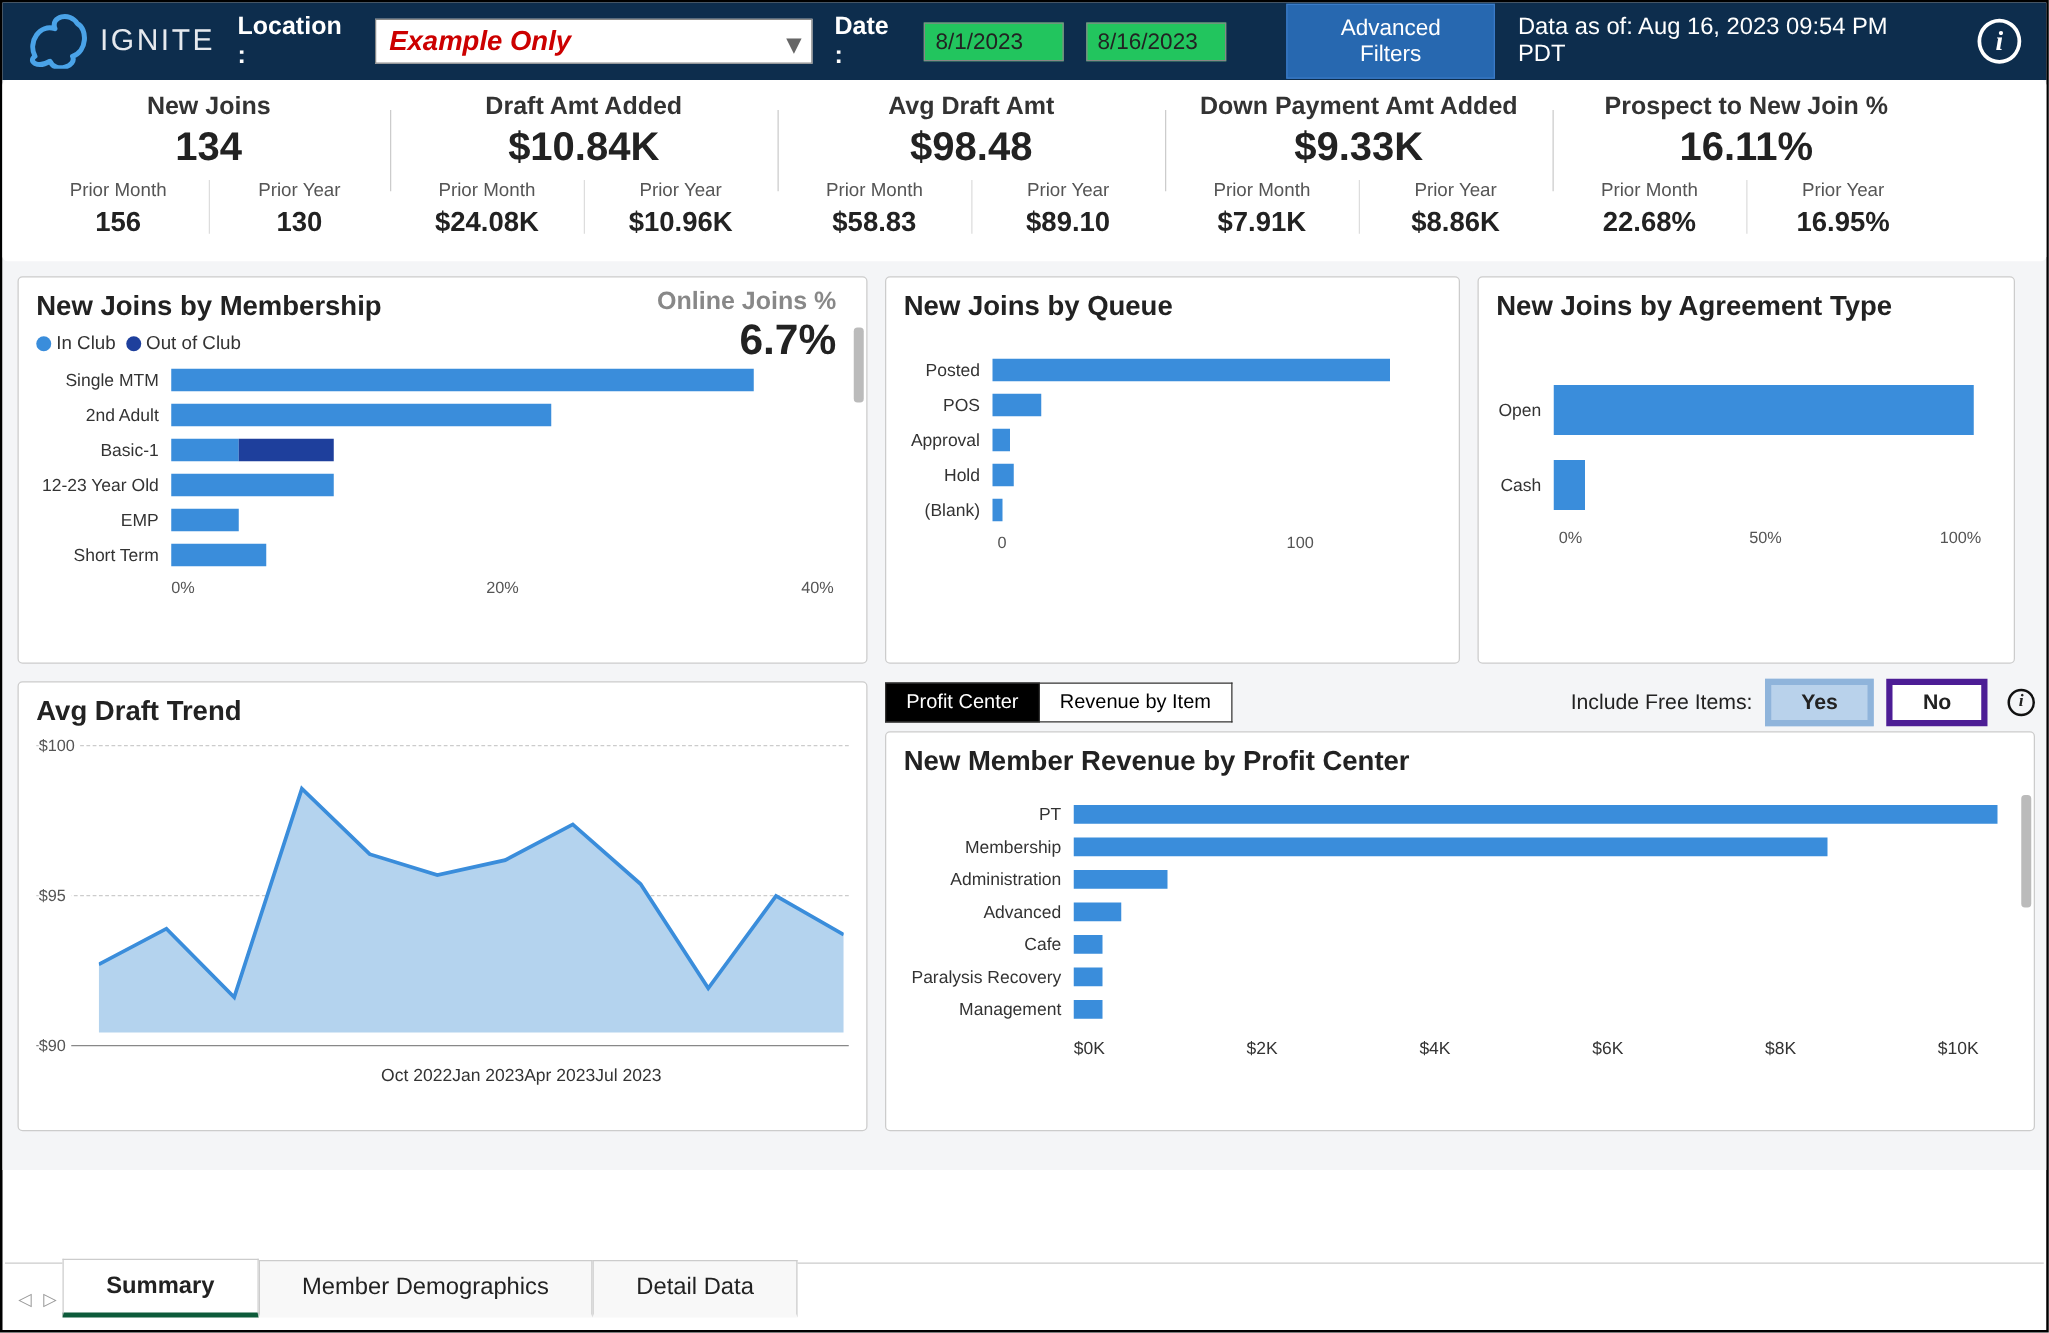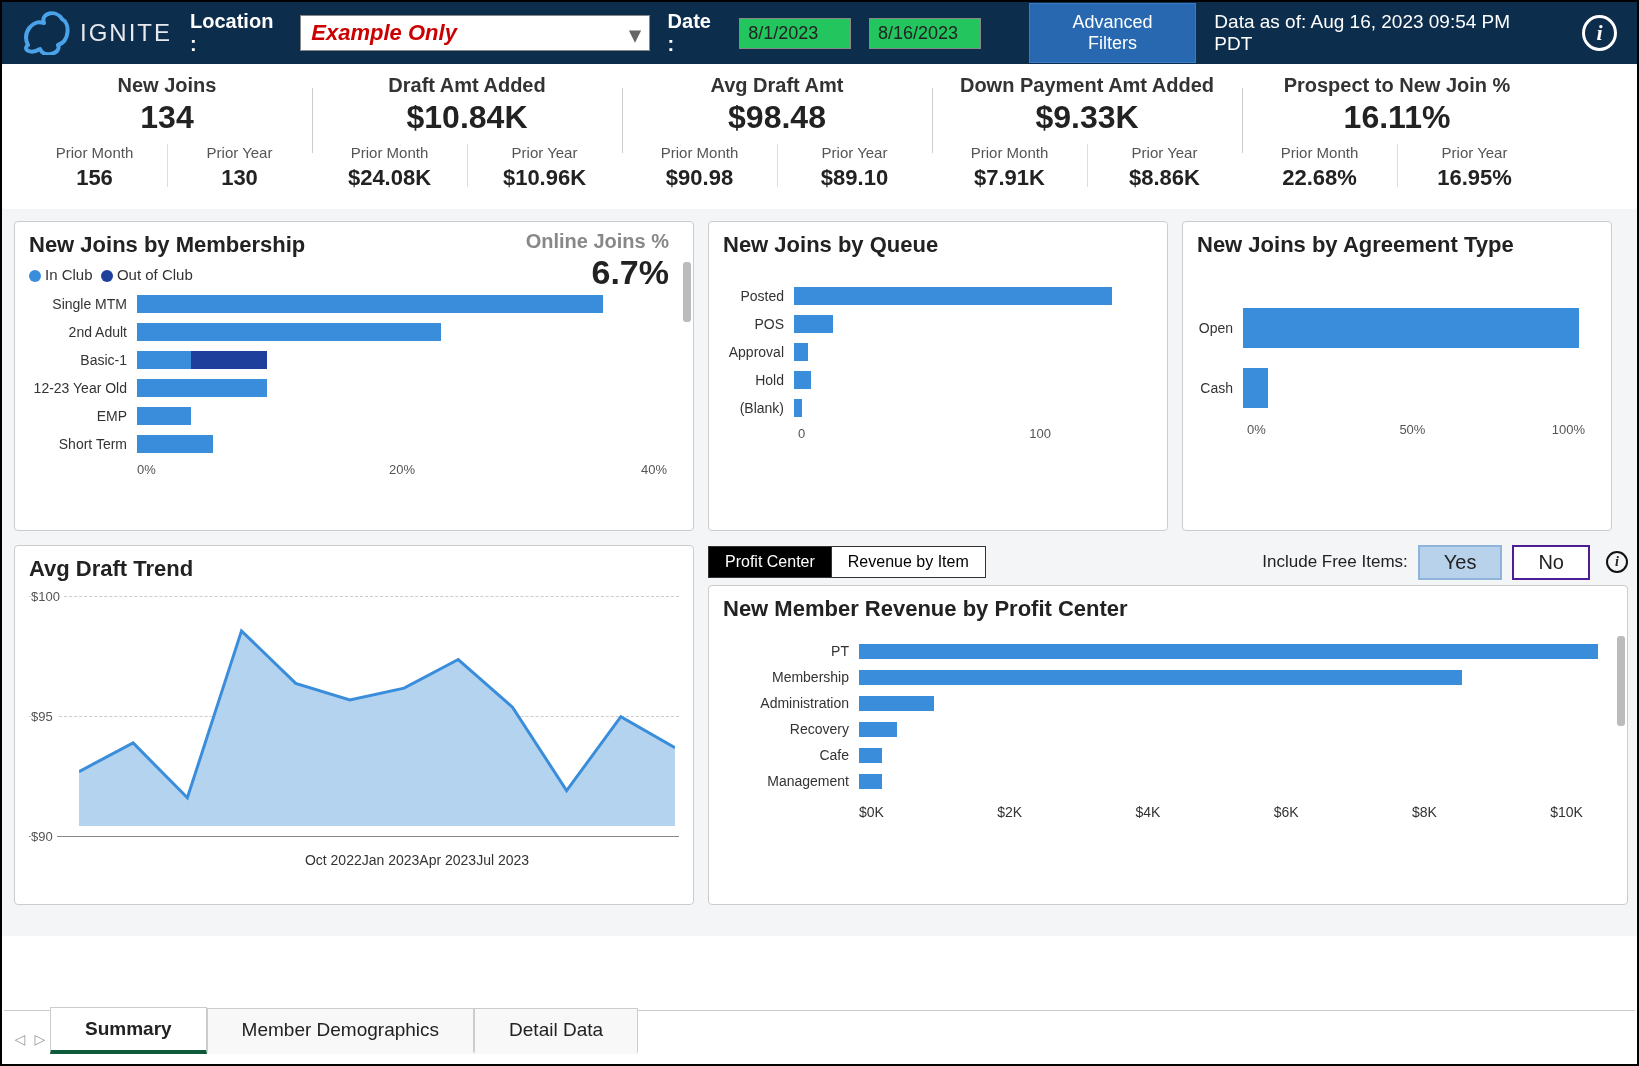--- a/index.html
+++ b/index.html
@@ -106,21 +106,21 @@
   .ygrid { position:absolute; left:0; right:0; border-top:1px dashed #ccc; font-size:13px; color:#555; padding-left:0;}
   .ygrid span { position:absolute; left:2px; top:-8px; background:#fff; padding-right:4px;}
   .area-svg { position:absolute; left:50px; right:4px; top:0; bottom:30px;}
   .area-xaxis { position:absolute; bottom:0; left:50px; right:4px; display:flex; justify-content:center; font-size:14px; color:#333;}
 
   .revenue-top { display:flex; align-items:center; gap:0; height:34px;}
   .tab-btn { border:1px solid #333; font-size:16px; padding:6px 16px; cursor:pointer;}
   .tab-btn.active { background:#000; color:#fff;}
   .tab-btn.inactive { background:#fff; color:#000; border-left:none;}
   .include-wrap { margin-left:auto; display:flex; align-items:center; gap:10px; font-size:17px;}
-  .toggle-btn { border:2px solid #4c1d95; font-size:20px; padding:4px 24px; cursor:pointer;}
+  .toggle-btn { border:5px solid #4c1d95; font-size:17px; padding:4px 24px; cursor:pointer;font-weight:bold;}
   .toggle-btn.yes { background:#b9d2eb; border-color:#8fb4db; }
   .toggle-btn.no { background:#fff; }
   .rev-info-icon { width:22px; height:22px; border:2px solid #111; border-radius:50%; display:inline-flex; align-items:center; justify-content:center; font-family:Georgia,serif; font-style:italic; font-weight:700; font-size:14px; margin-left:6px;}
 
   .rev-chart { margin-top:6px; }
   .rev-chart .hbar-row { height:26px; }
   .rev-chart .hbar-label { width:130px; font-size:14px;}
   .rev-chart .hbar-track { height:15px;}
   .rev-xaxis { display:flex; justify-content:space-between; font-size:14px; color:#333; padding-left:136px; padding-right:30px; margin-top:10px;}
 
@@ -189,21 +189,21 @@
               <div class="kpi-subval">$10.96K</div>
             </div>
       </div>
     </div>
     <div class="kpi">
       <div class="kpi-title">Avg Draft Amt</div>
       <div class="kpi-main">$98.48</div>
       <div class="kpi-sub">
         <div class="kpi-sub-col">
               <div class="kpi-sublabel">Prior Month</div>
-              <div class="kpi-subval">$90.98</div>
+              <div class="kpi-subval">$58.83</div>
             </div>
         <div class="kpi-sub-col">
               <div class="kpi-sublabel">Prior Year</div>
               <div class="kpi-subval">$89.10</div>
             </div>
       </div>
     </div>
     <div class="kpi">
       <div class="kpi-title">Down Payment Amt Added</div>
       <div class="kpi-main">$9.33K</div>
@@ -412,27 +412,33 @@
                   <div class="hbar-seg" style="left: 0px; width: 80%; background: rgb(58, 141, 219);"></div>
                 </div>
               </div>
               <div class="hbar-row">
                 <div class="hbar-label" style="width: 130px;">Administration</div>
                 <div class="hbar-track" style="height: 15px;">
                   <div class="hbar-seg" style="left: 0px; width: 10%; background: rgb(58, 141, 219);"></div>
                 </div>
               </div>
               <div class="hbar-row">
-                <div class="hbar-label" style="width: 130px;">Recovery</div>
+                <div class="hbar-label" style="width: 130px;">Advanced</div>
                 <div class="hbar-track" style="height: 15px;">
                   <div class="hbar-seg" style="left: 0px; width: 5%; background: rgb(58, 141, 219);"></div>
                 </div>
               </div>
               <div class="hbar-row">
                 <div class="hbar-label" style="width: 130px;">Cafe</div>
+                <div class="hbar-track" style="height: 15px;">
+                  <div class="hbar-seg" style="left: 0px; width: 3%; background: rgb(58, 141, 219);"></div>
+                </div>
+              </div>
+              <div class="hbar-row">
+                <div class="hbar-label" style="width: 130px;">Paralysis Recovery</div>
                 <div class="hbar-track" style="height: 15px;">
                   <div class="hbar-seg" style="left: 0px; width: 3%; background: rgb(58, 141, 219);"></div>
                 </div>
               </div>
               <div class="hbar-row">
                 <div class="hbar-label" style="width: 130px;">Management</div>
                 <div class="hbar-track" style="height: 15px;">
                   <div class="hbar-seg" style="left: 0px; width: 3%; background: rgb(58, 141, 219);"></div>
                 </div>
               </div>

